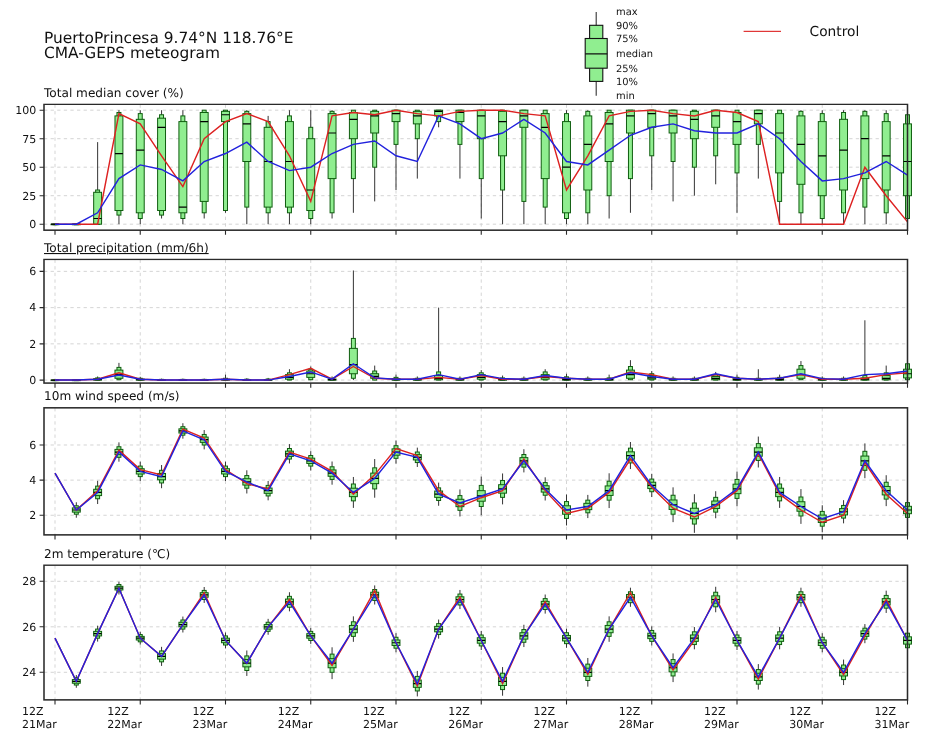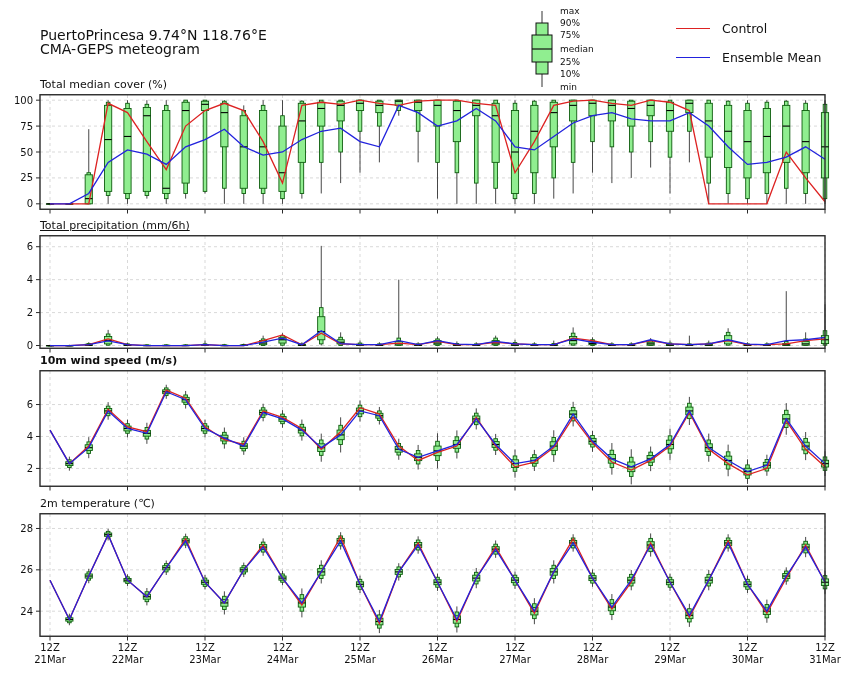--- a/index.html
+++ b/index.html
@@ -4,23 +4,23 @@
 <style>
   html,body{margin:0;padding:0;background:#fff;}
   #stage{position:relative;width:841px;height:680px;background:#ffffff;overflow:hidden;
          font-family:"DejaVu Sans","Liberation Sans",sans-serif;color:#111;}
   .hdr{position:absolute;left:40px;font-size:14px;line-height:15px;color:#111;white-space:nowrap;}
   .panel-title{position:absolute;left:40px;font-size:11px;color:#111;white-space:nowrap;}
   .psvg{position:absolute;left:0;}
   #legend-series{position:absolute;left:676px;top:18px;}
   .ls-row{display:flex;align-items:center;height:20px;margin-bottom:9px;}
   .ls-line{display:inline-block;width:34px;height:0;border-top:1.6px solid #000;margin-right:12px;}
-  .ls-label{font-size:12.5px;color:#111;white-space:nowrap;}
+  .ls-label{font-size:12.5px;color:#111;white-space:nowrap;margin-left:14px;}
   #xlabels{position:absolute;left:0;top:642px;width:841px;height:34px;}
-  .xlab{position:absolute;width:60px;margin-left:-30px;text-align:center;font-size:10px;line-height:12px;color:#111;}
+  .xlab{position:absolute;width:60px;margin-left:-30px;text-align:left;font-size:10px;line-height:12px;color:#111;}
 </style>
 </head>
 <body>
 
 <div id="stage">
   <div class="hdr" style="top:0;margin-top:42px;">CMA-GEPS meteogram</div>
   <div class="hdr" style="top:28px;text-align:right;">PuertoPrincesa 9.74°N 118.76°E</div>
 
   <svg id="legend-glyph" class="psvg" style="left:512px;top:4px;" width="150" height="92">
       <line x1="30" y1="7" x2="30" y2="83" stroke="#333333" stroke-width="1"></line>
@@ -33,24 +33,20 @@
       <text x="48" y="48" font-size="9" fill="#111111">median</text>
       <text x="48" y="61" font-size="9" fill="#111111">25%</text>
       <text x="48" y="73" font-size="9" fill="#111111">10%</text>
       <text x="48" y="86" font-size="9" fill="#111111">min</text>
     </svg>
 
   <div id="legend-series">
     <div class="ls-row">
       <span class="ls-line" style="border-top-color: rgb(221, 34, 34);"></span>
       <span class="ls-label">Control</span>
-    </div>
-    <div class="ls-row">
-      <span class="ls-line" style="border-top-color: rgb(34, 34, 221);"></span>
-      <span class="ls-label">Ensemble Mean</span>
     </div>
   </div>
 
   <div class="panel-title" style="top:78px;">Total median cover (%)</div>
   <svg class="psvg" id="p0" style="top:94px;" width="841" height="121">
       <rect x="40" y="0.75" width="785" height="114.5" fill="#fff" stroke="none"></rect>
       <line x1="50" y1="1" x2="50" y2="115" stroke="#cfcfcf" stroke-width="0.8" stroke-dasharray="3,3"></line>
       <line x1="127.5" y1="1" x2="127.5" y2="115" stroke="#cfcfcf" stroke-width="0.8" stroke-dasharray="3,3"></line>
       <line x1="205" y1="1" x2="205" y2="115" stroke="#cfcfcf" stroke-width="0.8" stroke-dasharray="3,3"></line>
       <line x1="282.5" y1="1" x2="282.5" y2="115" stroke="#cfcfcf" stroke-width="0.8" stroke-dasharray="3,3"></line>
@@ -455,21 +451,21 @@
       <line x1="282.5" y1="113.2" x2="282.5" y2="117.5" stroke="#2a2a2a" stroke-width="1"></line>
       <line x1="360" y1="113.2" x2="360" y2="117.5" stroke="#2a2a2a" stroke-width="1"></line>
       <line x1="437.5" y1="113.2" x2="437.5" y2="117.5" stroke="#2a2a2a" stroke-width="1"></line>
       <line x1="515" y1="113.2" x2="515" y2="117.5" stroke="#2a2a2a" stroke-width="1"></line>
       <line x1="592.5" y1="113.2" x2="592.5" y2="117.5" stroke="#2a2a2a" stroke-width="1"></line>
       <line x1="670" y1="113.2" x2="670" y2="117.5" stroke="#2a2a2a" stroke-width="1"></line>
       <line x1="747.5" y1="113.2" x2="747.5" y2="117.5" stroke="#2a2a2a" stroke-width="1"></line>
       <line x1="825" y1="113.2" x2="825" y2="117.5" stroke="#2a2a2a" stroke-width="1"></line>
     </svg>
 
-  <div class="panel-title" style="top:354px;font-weight:bold;">10m wind speed (m/s)</div>
+  <div class="panel-title" style="top:354px;">10m wind speed (m/s)</div>
   <svg class="psvg" id="p2" style="top:370px;" width="841" height="122">
       <rect x="40" y="0.75" width="785" height="115.5" fill="#fff" stroke="none"></rect>
       <line x1="50" y1="1" x2="50" y2="116" stroke="#cfcfcf" stroke-width="0.8" stroke-dasharray="3,3"></line>
       <line x1="127.5" y1="1" x2="127.5" y2="116" stroke="#cfcfcf" stroke-width="0.8" stroke-dasharray="3,3"></line>
       <line x1="205" y1="1" x2="205" y2="116" stroke="#cfcfcf" stroke-width="0.8" stroke-dasharray="3,3"></line>
       <line x1="282.5" y1="1" x2="282.5" y2="116" stroke="#cfcfcf" stroke-width="0.8" stroke-dasharray="3,3"></line>
       <line x1="360" y1="1" x2="360" y2="116" stroke="#cfcfcf" stroke-width="0.8" stroke-dasharray="3,3"></line>
       <line x1="437.5" y1="1" x2="437.5" y2="116" stroke="#cfcfcf" stroke-width="0.8" stroke-dasharray="3,3"></line>
       <line x1="515" y1="1" x2="515" y2="116" stroke="#cfcfcf" stroke-width="0.8" stroke-dasharray="3,3"></line>
       <line x1="592.5" y1="1" x2="592.5" y2="116" stroke="#cfcfcf" stroke-width="0.8" stroke-dasharray="3,3"></line>

